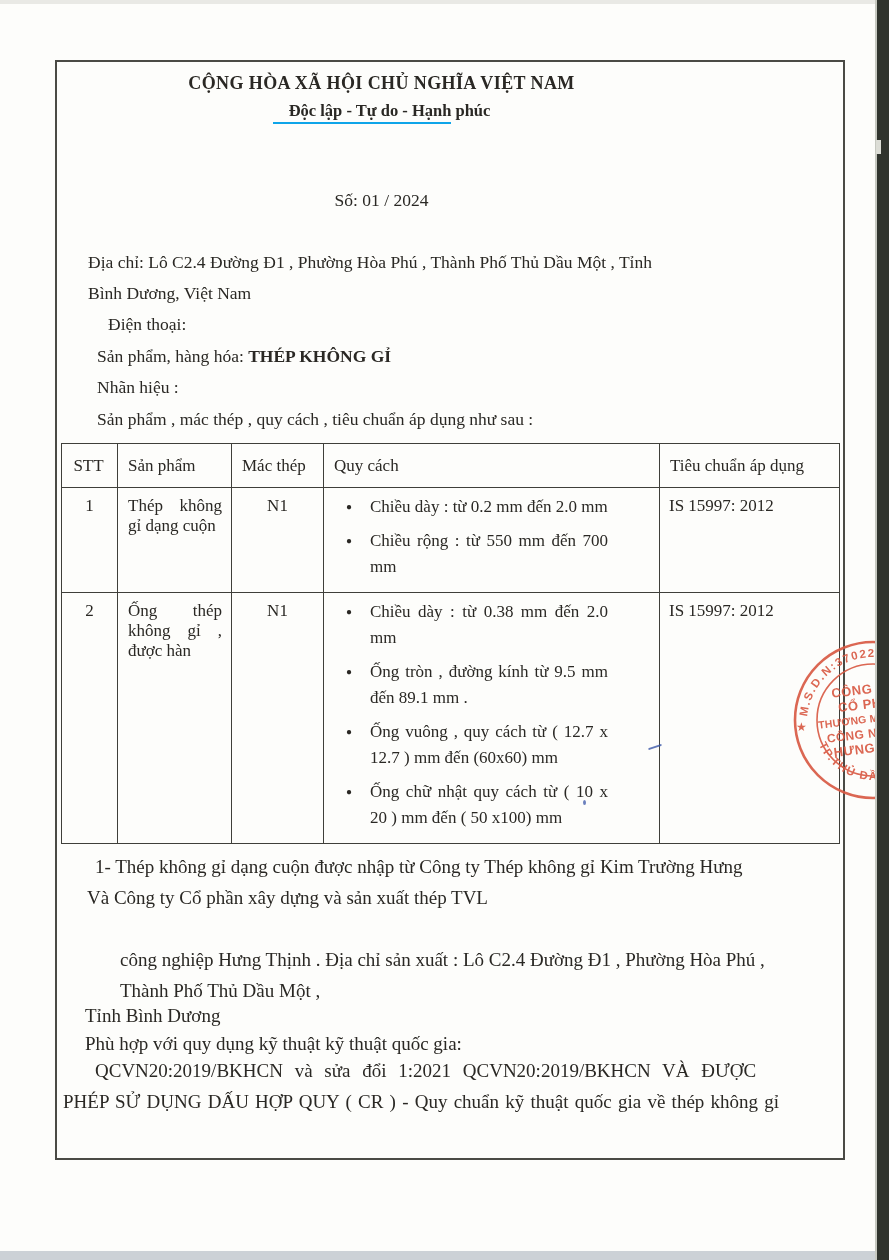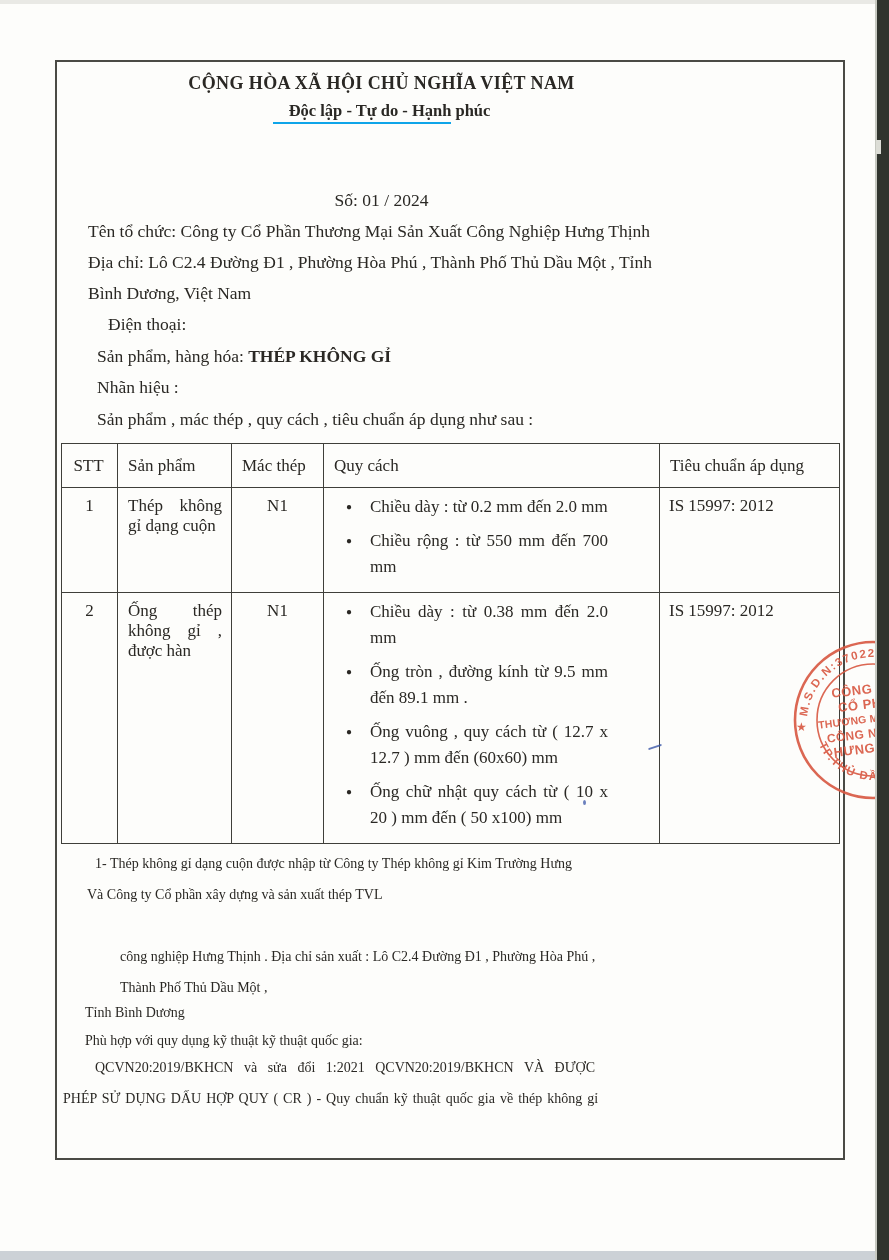--- a/index.html
+++ b/index.html
@@ -43,21 +43,21 @@
   tr.row-2{height:240px;}
   .c-stt{text-align:center;padding-top:8px;}
   .c-sp{padding:8px 9px 4px 10px;text-align:justify;text-justify:inter-word;}
   .c-mt{text-align:center;padding-top:8px;}
   .c-qc{padding:6px 35px 4px 0;}
   .c-qc ul{margin:0;padding:0;list-style:none;}
   .c-qc li{position:relative;margin:0 16px 8px 46px;line-height:26px;text-align:justify;text-justify:inter-word;}
   .c-qc li::before{content:"●";position:absolute;left:-24px;top:0;font-size:10px;line-height:26px;}
   .c-tc{padding:8px 6px 4px 9px;}
   
-  .note{position:absolute;font-size:14px;white-space:nowrap;}
+  .note{position:absolute;font-size:19px;white-space:nowrap;}
   .n-0{left:95px;top:856px;}
   .n-1{left:87px;top:887px;}
   .n-2{left:95px;top:918px;}
   .n-3{left:120px;top:949px;}
   .n-4{left:120px;top:980px;}
   .n-5{left:85px;top:1005px;}
   .n-6{left:85px;top:1033px;}
   .n-7{left:95px;top:1060px;word-spacing:7px;}
   .n-8{left:63px;top:1091px;word-spacing:1.5px;}
   
@@ -81,21 +81,20 @@
   <div class="scan-top"></div>
 
   <div class="page-frame"></div>
 
   <div class="hdr national-title">CỘNG HÒA XÃ HỘI CHỦ NGHĨA VIỆT NAM</div>
   <div class="hdr motto">
     <span class="motto-underline">Độc lập - Tự do - Hạnh</span><span> phúc</span>
   </div>
   <div class="hdr doc-number">Số: 01 / 2024</div>
 
-  <div class="line l-org">Tên tổ chức: Công ty Cổ Phần Thương Mại Sản Xuất Công Nghiệp Hưng Thịnh</div>
   <div class="line l-addr1">Địa chỉ: Lô C2.4 Đường Đ1 , Phường Hòa Phú , Thành Phố Thủ Dầu Một , Tỉnh</div>
   <div class="line l-addr2">Bình Dương, Việt Nam</div>
   <div class="line l-phone">Điện thoại:</div>
   <div class="line l-product">
     <span>Sản phẩm, hàng hóa: </span><span class="bold">THÉP KHÔNG GỈ</span>
   </div>
   <div class="line l-brand">Nhãn hiệu :</div>
   <div class="line l-intro">Sản phẩm , mác thép , quy cách , tiêu chuẩn áp dụng như sau :</div>
 
   <table class="spec-table">

